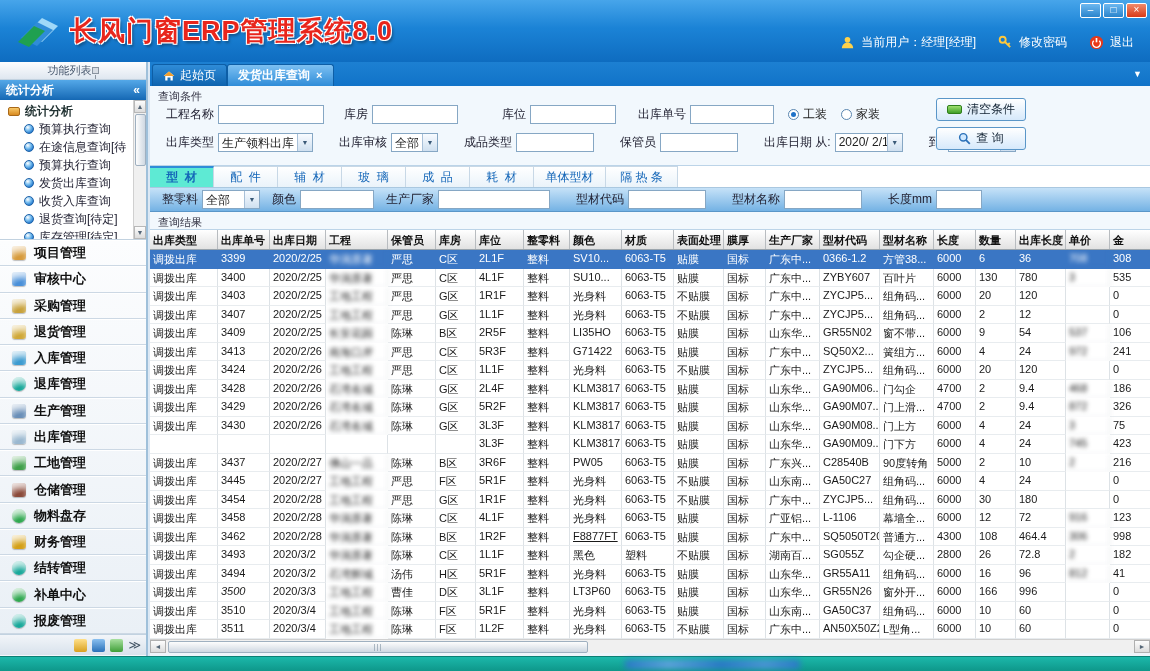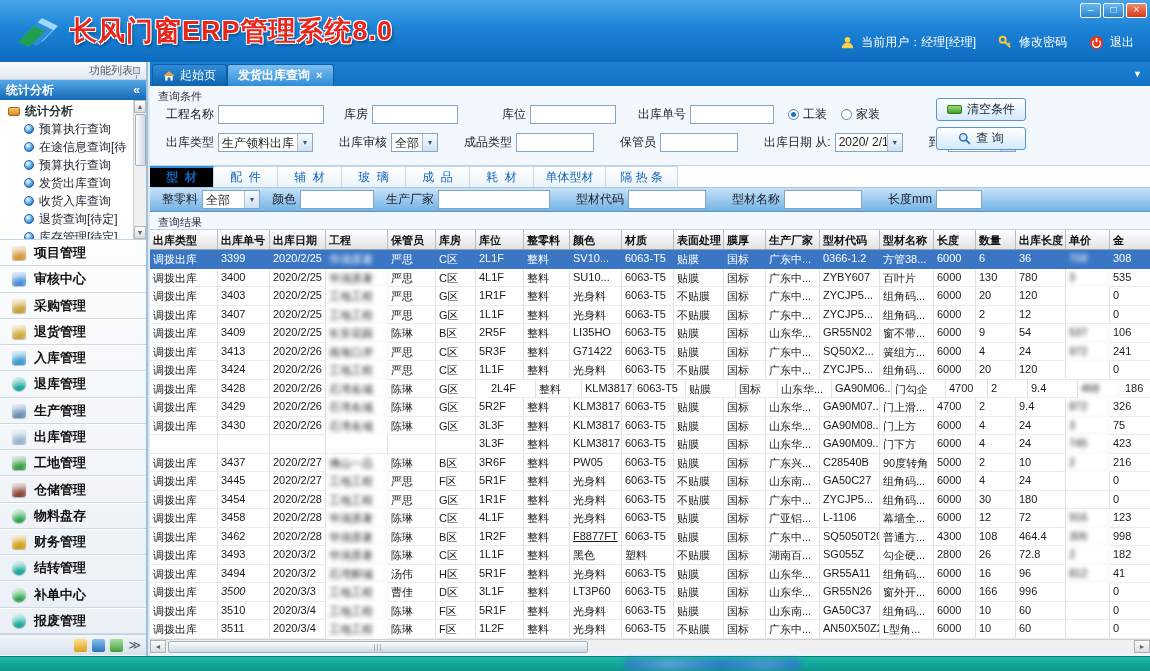--- a/index.html
+++ b/index.html
@@ -21,21 +21,21 @@
     text-shadow:-1px -1px 0 #fff,1px -1px 0 #fff,-1px 1px 0 #fff,1px 1px 0 #fff,2px 3px 3px rgba(0,0,0,.35); }
   .user-area { position:absolute; right:16px; top:34px; display:flex; align-items:center; gap:6px;
     color:#fff; font-size:12px; }
   .user-area .sep { width:10px; }
   .ico16 { width:15px; height:15px; display:inline-block; vertical-align:middle; }
 
   
   .sidebar { position:absolute; left:0; top:62px; width:148px; height:594px; background:#f4f7fb;
     border-right:2px solid #9fc0da; }
   .func-header { height:18px; background:linear-gradient(#fdfdfe,#dfe7f0); border-bottom:1px solid #c2d2e0;
-    color:#4a5a70; font-size:11px; display:flex; align-items:center; padding:0 6px; justify-content:flex-end; }
+    color:#4a5a70; font-size:11px; display:flex; align-items:center; padding:0 6px; justify-content:center; }
   .pin { width:7px; height:7px; border:1px solid #8a94a0; background:#d8dde4; position:relative; }
   .pin::after { content:''; position:absolute; left:2px; top:7px; width:1px; height:4px; background:#8a94a0; }
   .section-bar { height:20px; background:linear-gradient(#54a8e8,#1568b4); color:#fff; font-weight:bold;
     display:flex; align-items:center; justify-content:space-between; padding:0 6px; font-size:12px; }
   .tree { position:relative; height:140px; background:#fff; overflow:hidden; border-bottom:1px solid #c2d2e0; }
   .tree-inner { position:absolute; left:0; top:2px; right:13px; }
   .tree-root { display:flex; align-items:center; gap:5px; height:18px; padding-left:8px; font-weight:bold; color:#233; }
   .tree-case { width:12px; height:9px; background:linear-gradient(#f8c868,#d88a20); border:1px solid #a86818; border-radius:2px; }
   .tree-item { display:flex; align-items:center; gap:5px; height:18px; padding-left:24px; color:#223; cursor:default; white-space:nowrap; }
   .tree-dot { width:10px; height:10px; border-radius:50%; flex:0 0 auto;
@@ -83,21 +83,21 @@
   .q-buttons { position:absolute; left:786px; top:12px; width:90px; }
   .btn { display:flex; align-items:center; justify-content:center; gap:5px; border:1px solid #5a96c8; border-radius:3px;
     background:linear-gradient(#ffffff,#d6e9fb); height:23px; font-size:12px; color:#123; margin-bottom:6px; cursor:default; }
   .clear-ico { width:15px; height:9px; background:linear-gradient(#9fe070,#3f9f28); border:1px solid #2f7f1c; border-radius:2px; }
 
   .mat-tabs { position:absolute; left:0; top:104px; width:100%; height:22px; background:#fff;
     border-bottom:1px solid #aac8e0; display:flex; }
   .mat-tab { width:64px; border-right:1px solid #c8d8e6; border-top:1px solid #c8d8e6; color:#1466b8;
     display:flex; align-items:center; justify-content:center; font-size:12px; background:linear-gradient(#ffffff,#eaf3fa); cursor:default; white-space:pre; }
   .mat-tab.wide { width:72px; }
-  .mat-tab.active { background:#000000; font-weight:bold; border-top:2px solid #2f8cd8; }
+  .mat-tab.active { background:#5eead4; font-weight:bold; border-top:2px solid #2f8cd8; }
 
   .filter { position:absolute; left:0; top:126px; width:100%; height:24px;
     background:linear-gradient(#c6e2f8,#74b2e4); border-bottom:1px solid #5a96c8; display:flex; align-items:center; }
   .filter .q-label { margin-left:12px; }
 
   .res-label { position:absolute; left:0; top:150px; width:100%; height:18px; background:#f2f8fd;
     border-bottom:1px solid #bcd4e8; font-size:11px; color:#334; padding:3px 0 0 8px; }
 
   .grid-head { position:absolute; left:0; top:168px; width:100%; height:20px; display:flex; overflow:hidden;
     background:linear-gradient(#ffffff,#e2e2e2); border-bottom:1px solid #9aa4ac; }
@@ -578,21 +578,21 @@
           <div class="g-cell" style="width: 44px;"></div>
           <div class="g-cell" style="width: 50px;">0</div>
         </div>
         <div class="g-row">
           <div class="g-cell" style="width: 68px;">调拨出库</div>
           <div class="g-cell" style="width: 52px;">3428</div>
           <div class="g-cell" style="width: 56px;">2020/2/26</div>
           <div class="g-cell blurred" style="width: 62px;">石湾名城</div>
           <div class="g-cell" style="width: 48px;">陈琳</div>
           <div class="g-cell" style="width: 40px;">G区</div>
-          <div class="g-cell" style="width: 48px; margin-left: 12px;">2L4F</div>
+          <div class="g-cell" style="width: 48px;">2L4F</div>
           <div class="g-cell" style="width: 46px;">整料</div>
           <div class="g-cell" style="width: 52px;">KLM3817</div>
           <div class="g-cell" style="width: 52px;">6063-T5</div>
           <div class="g-cell" style="width: 50px;">贴膜</div>
           <div class="g-cell" style="width: 42px;">国标</div>
           <div class="g-cell" style="width: 54px;">山东华...</div>
           <div class="g-cell" style="width: 60px;">GA90M06...</div>
           <div class="g-cell" style="width: 54px;">门勾企</div>
           <div class="g-cell" style="width: 42px;">4700</div>
           <div class="g-cell" style="width: 40px;">2</div>

